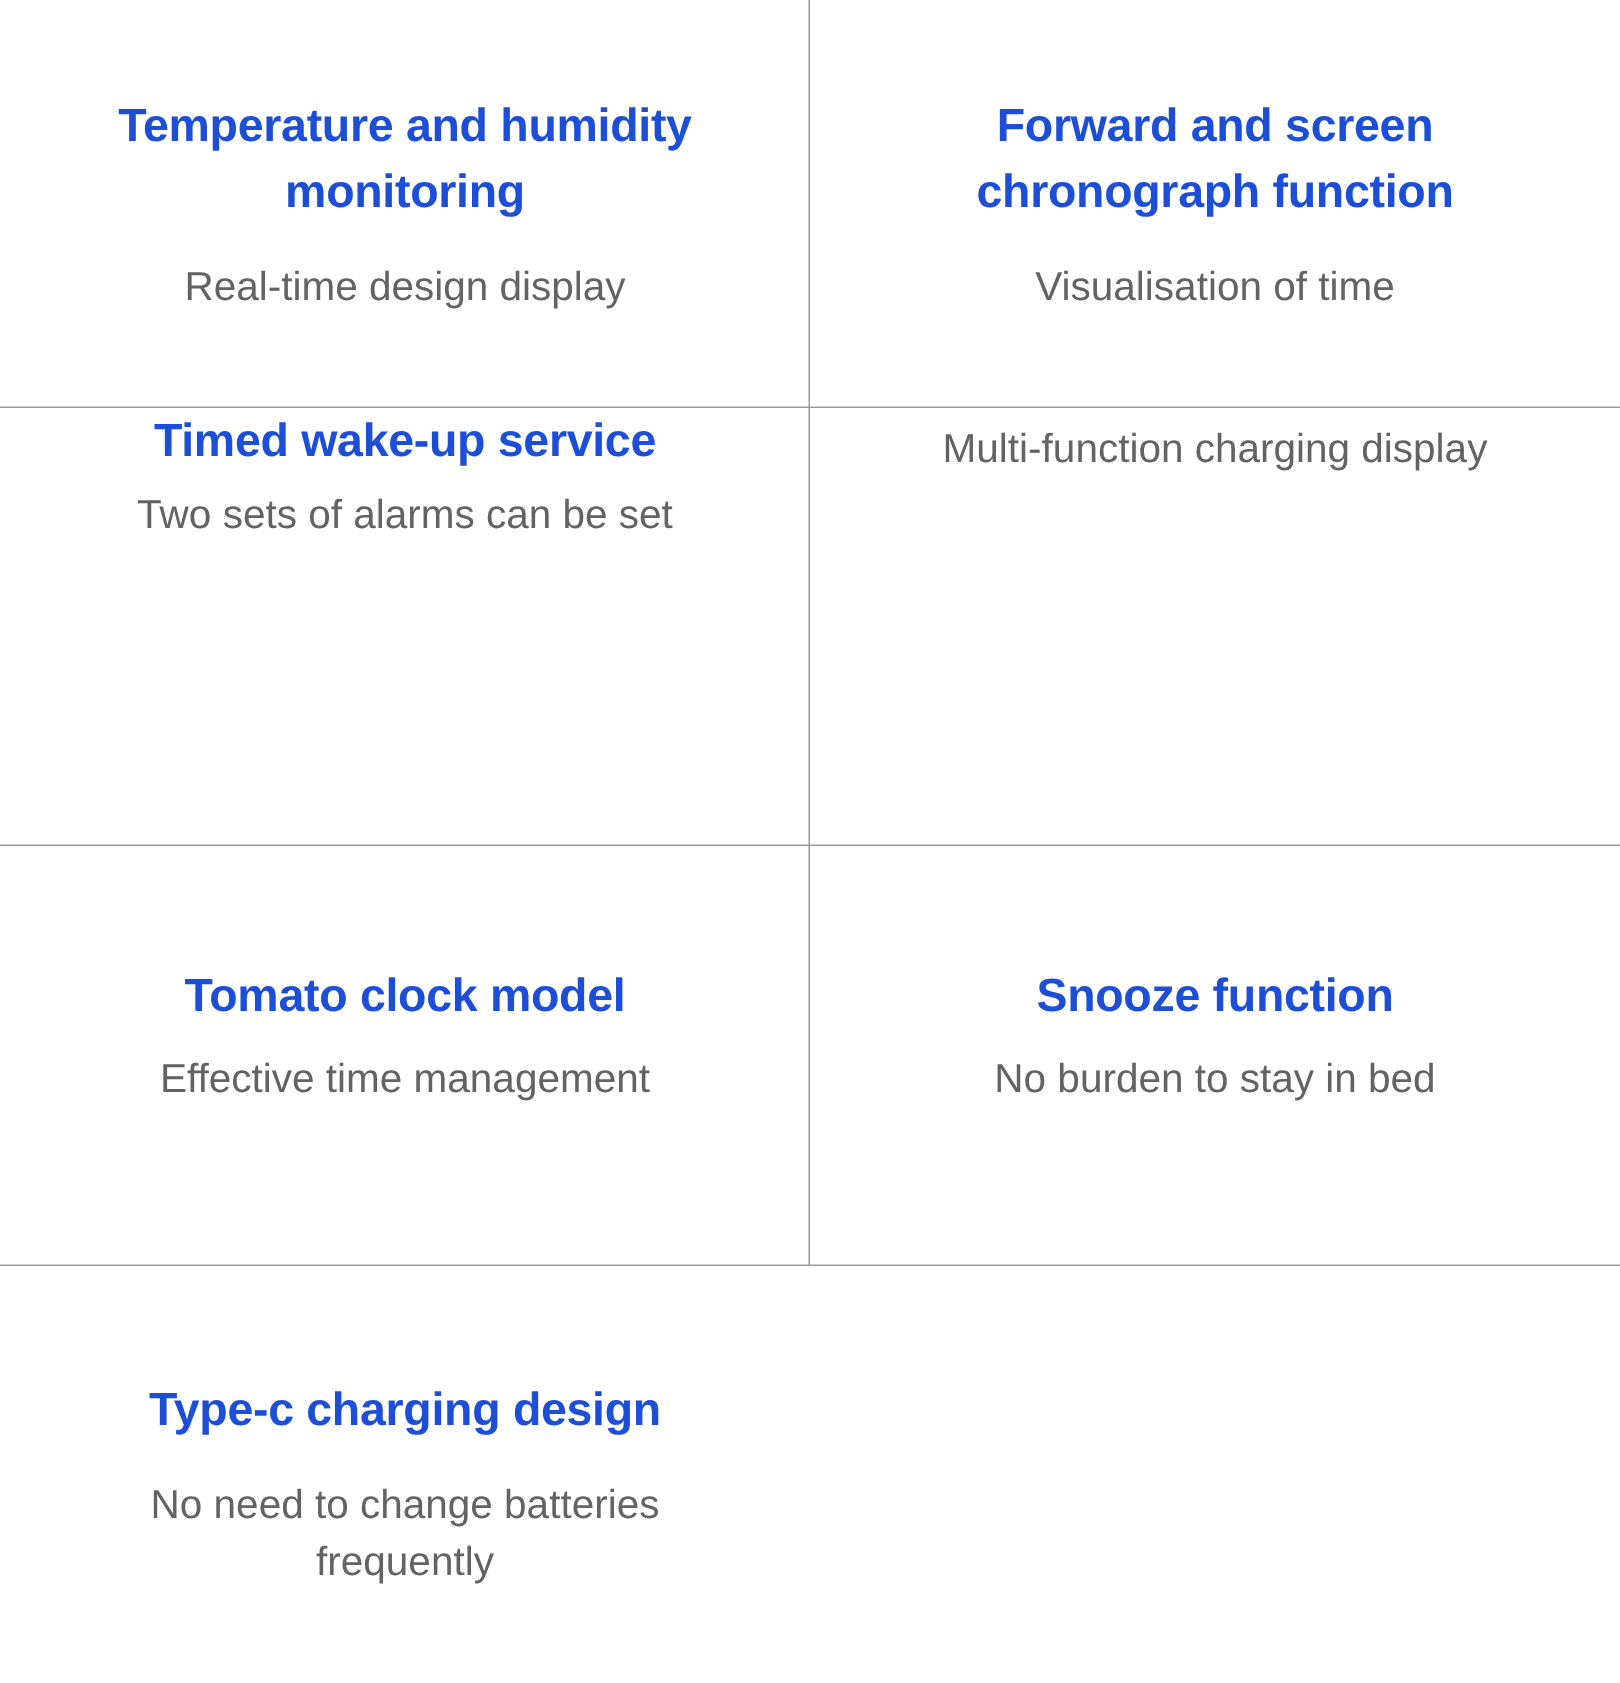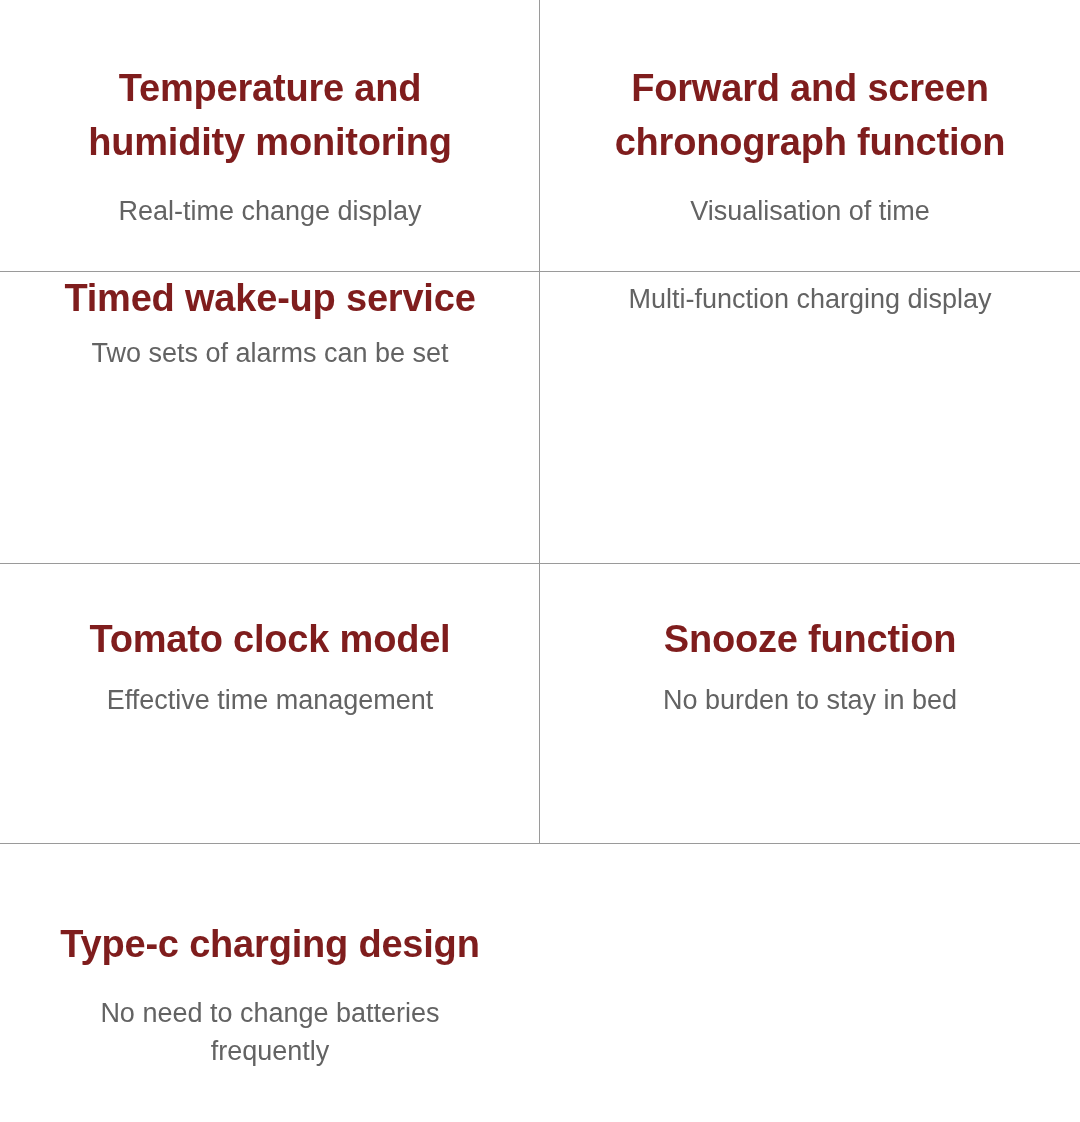--- a/index.html
+++ b/index.html
@@ -45,54 +45,54 @@
   .cell.has-bottom-rule::before {
     content: "";
     position: absolute;
     left: 0;
     right: 0;
     bottom: 0;
     height: 1px;
     background: #9a9a9a;
   }
   .cell-title {
-    font-size: 38px;
+    font-size: 31px;
     font-weight: bold;
-    color: #7f1d1d;
+    color: #1d4ed8;
     line-height: 1.42;
     letter-spacing: -0.2px;
     margin: 0;
     max-width: 430px;
   }
   .cell-sub {
     font-size: 27px;
     font-weight: normal;
     color: #636363;
     line-height: 1.42;
     margin: 0;
     max-width: 430px;
   }
   
   .row-1 .cell-title { margin-top: 62px; }
   .row-1 .cell-sub   { margin-top: 22px; }
   .row-2 .cell-title { }
   .row-2 .cell-sub   { margin-top: 8px; }
-  .row-3 .cell-title { margin-top: 49px; }
+  .row-3 .cell-title { margin-top: 78px; }
   .row-3 .cell-sub   { margin-top: 14px; }
   .row-4 .cell-title { margin-top: 74px; }
   .row-4 .cell-sub   { margin-top: 22px; }
 </style>
 </head>
 <body>
 
 <div class="feature-grid">
 
   <div class="cell col-left has-bottom-rule row-1">
     <div class="cell-title">Temperature and humidity monitoring</div>
-    <div class="cell-sub">Real-time change display</div>
+    <div class="cell-sub">Real-time design display</div>
   </div>
 
   <div class="cell has-bottom-rule row-1">
     <div class="cell-title">Forward and screen chronograph function</div>
     <div class="cell-sub">Visualisation of time</div>
   </div>
 
   <div class="cell col-left has-bottom-rule row-2">
     <div class="cell-title">Timed wake-up service</div>
     <div class="cell-sub">Two sets of alarms can be set</div>

